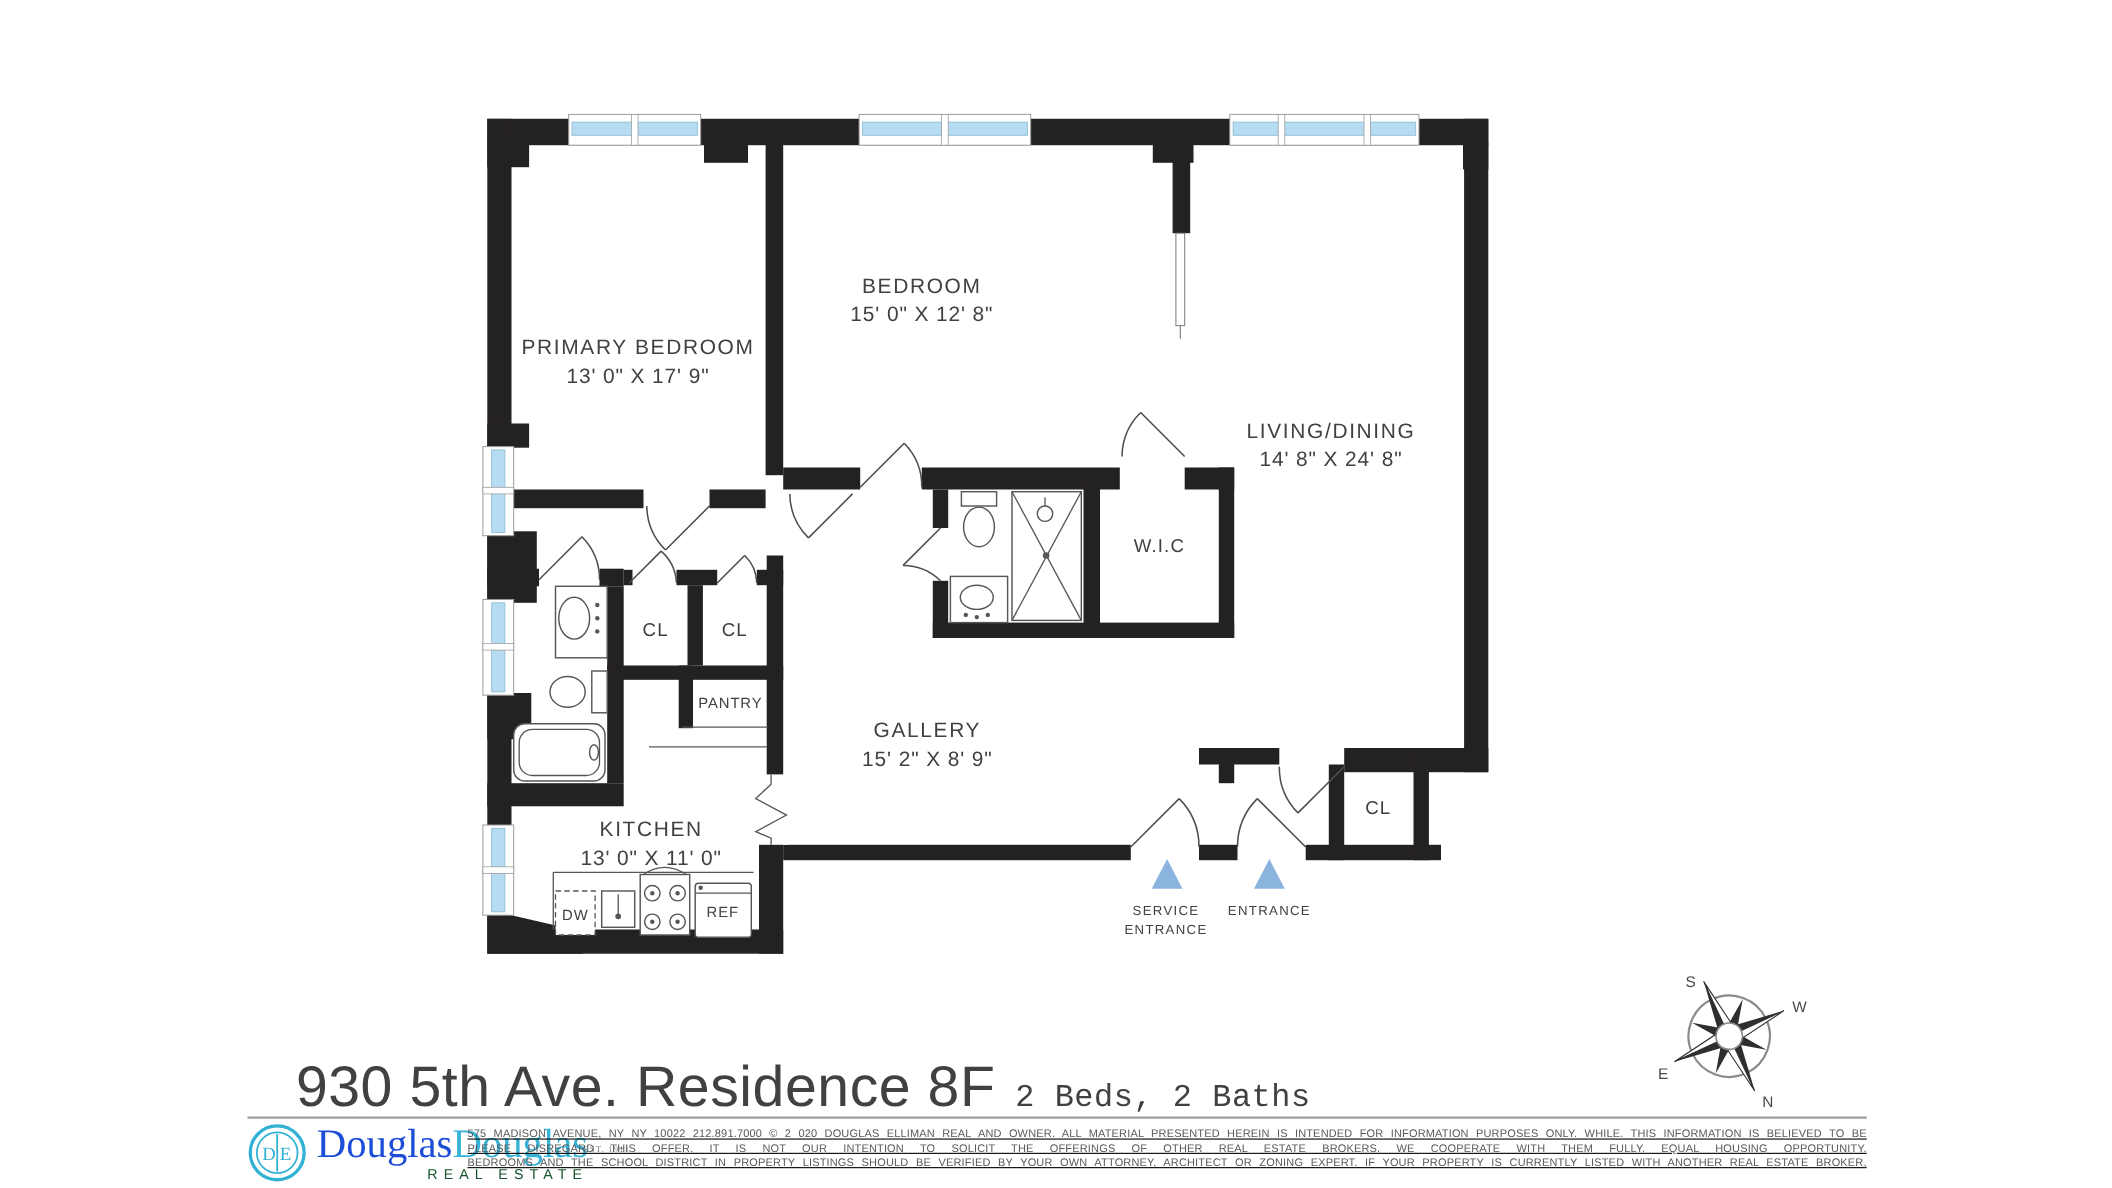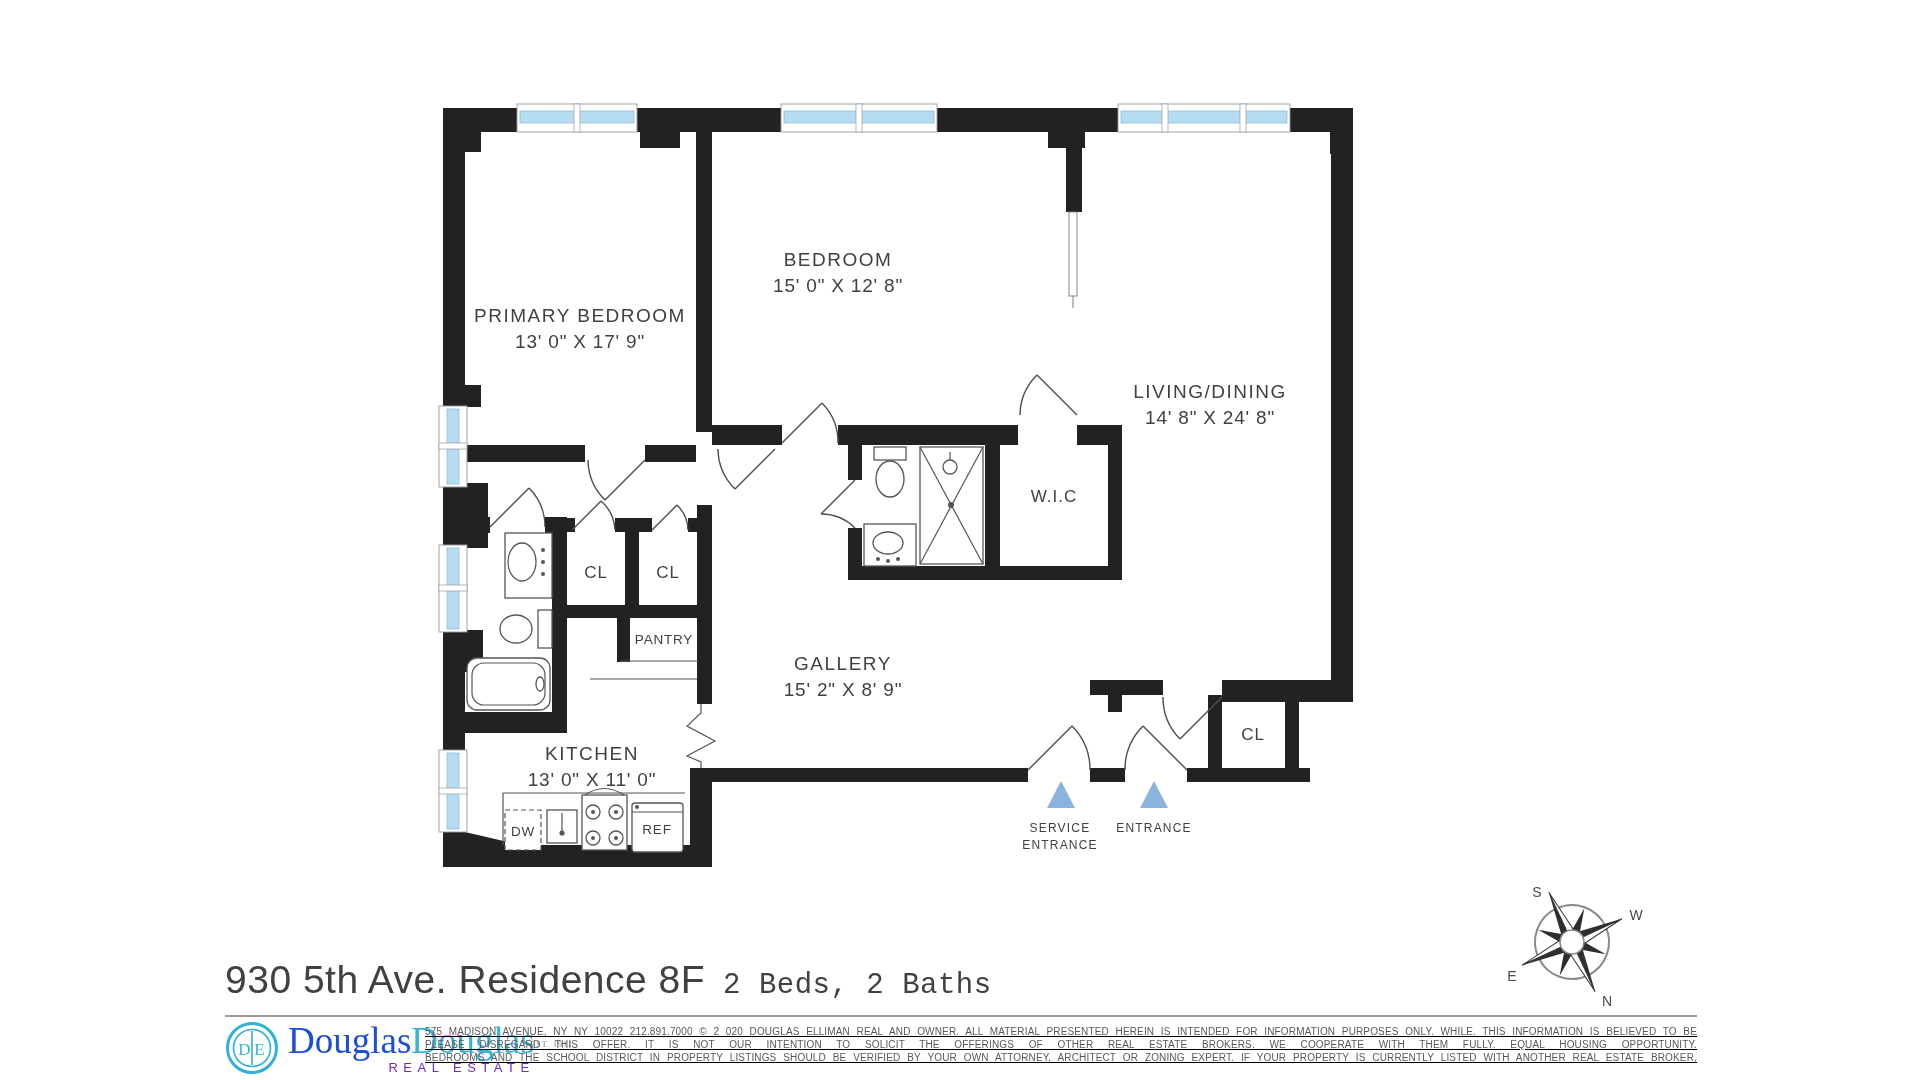--- a/index.html
+++ b/index.html
@@ -15,30 +15,30 @@
   .mull{fill:#ffffff;stroke:#9a9a9a;stroke-width:0.7;}
   .rlab{fill:#414042;font-size:19px;letter-spacing:1.5px;text-anchor:middle;}
   .rdim{fill:#414042;font-size:19px;letter-spacing:0.8px;text-anchor:middle;}
   .slab{fill:#414042;font-size:17px;letter-spacing:1px;text-anchor:middle;}
   .tlab{fill:#414042;font-size:13.5px;letter-spacing:0.8px;text-anchor:middle;}
   .elab{fill:#3f4042;font-size:12px;letter-spacing:1.2px;text-anchor:middle;}
   .clab{fill:#4a4a4c;font-size:14px;text-anchor:middle;}
   .tri{fill:#8ab4de;}
   
   #title-row{position:absolute;left:225px;top:958px;display:flex;align-items:baseline;gap:18px;}
-  #title-main{font-size:39px;color:#414042;letter-spacing:0.5px;}
+  #title-main{font-size:52px;color:#414042;letter-spacing:0.5px;margin-left:44px;}
   #title-sub{font-size:29px;color:#414042;letter-spacing:0.5px;font-family:Liberation Mono, monospace;}
   #rule{position:absolute;left:225px;top:1015px;width:1472px;height:2px;background:#9b9b9b;}
   #brand{position:absolute;left:225px;top:1021px;display:flex;gap:9px;align-items:flex-start;}
   #brand-text{position:relative;padding-top:2px;}
   #brand-name{font-family:"Liberation Serif",serif;font-size:37px;line-height:36px;}
   #brand-douglas{color:#1d4ed8;}
   #brand-elliman{color:#36b3d6;}
   #brand-est{position:absolute;right:-38px;top:6px;font-size:8px;color:#808184;letter-spacing:1px;}
-  #brand-tag{font-size:13px;letter-spacing:5.5px;color:#6d28d9;text-align:right;margin-top:1px;}
+  #brand-tag{font-size:13px;letter-spacing:5.5px;color:#14532d;text-align:right;margin-top:1px;}
   #disclaimer{position:absolute;left:425px;top:1026px;width:1272px;text-decoration:underline;}
   .dline{font-size:10px;line-height:12.9px;color:#57585a;text-align:justify;text-align-last:justify;letter-spacing:0.15px;}
 </style>
 </head>
 <body>
 
 <div id="page">
 
   <svg id="plan-svg" width="1920" height="1080" viewBox="0 0 1920 1080">
 

